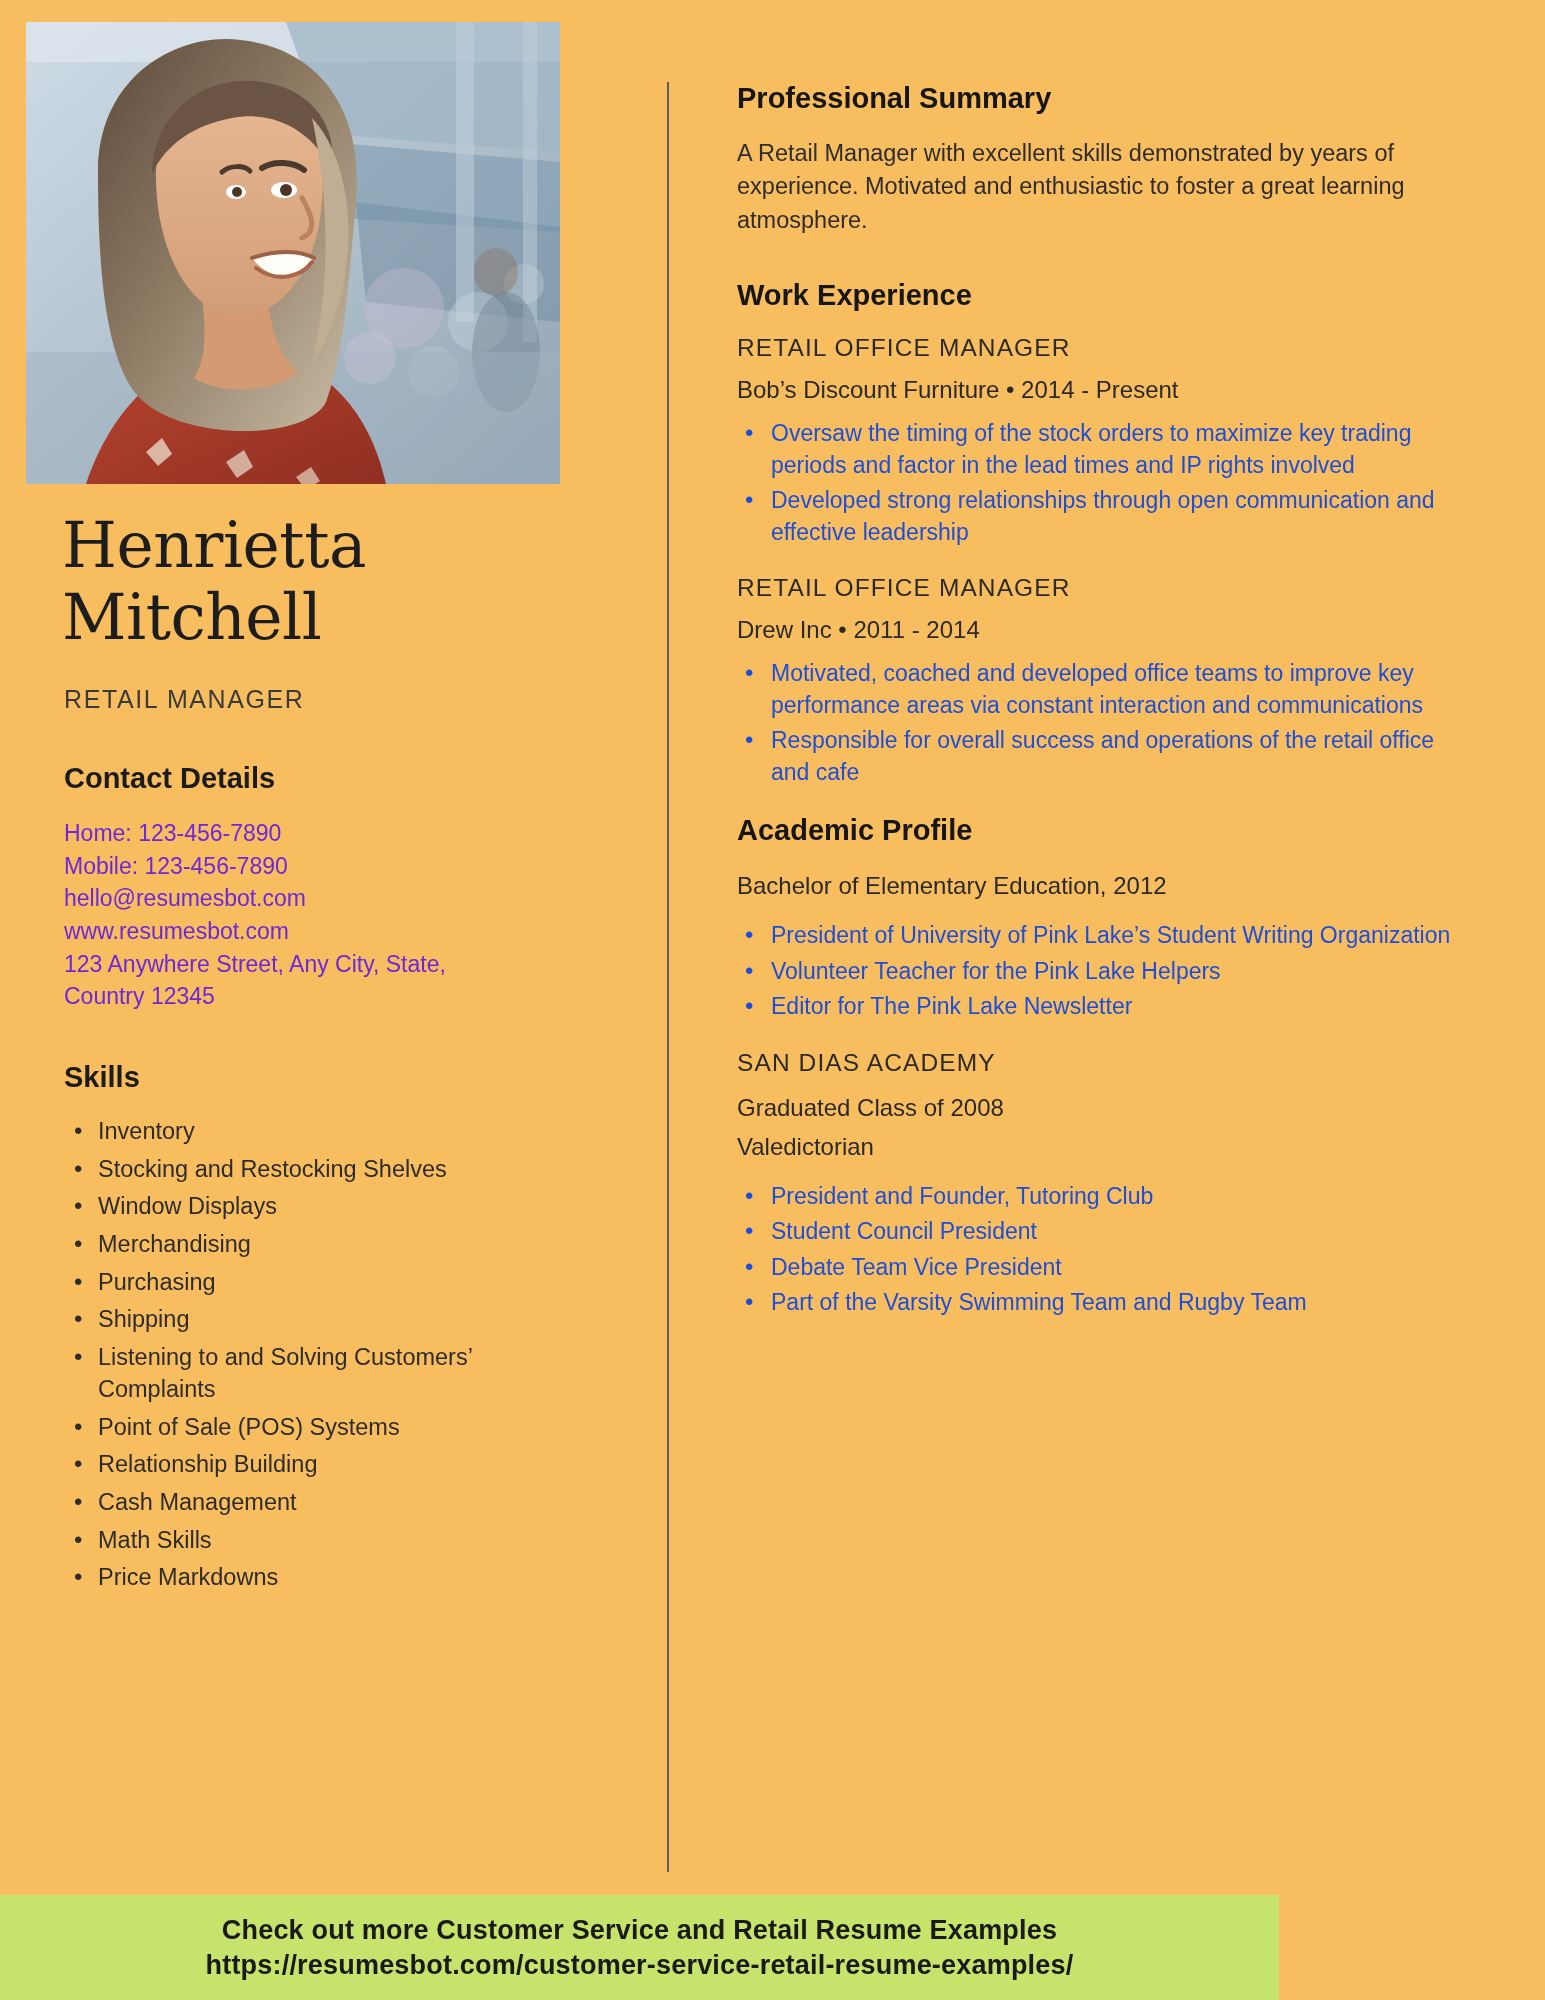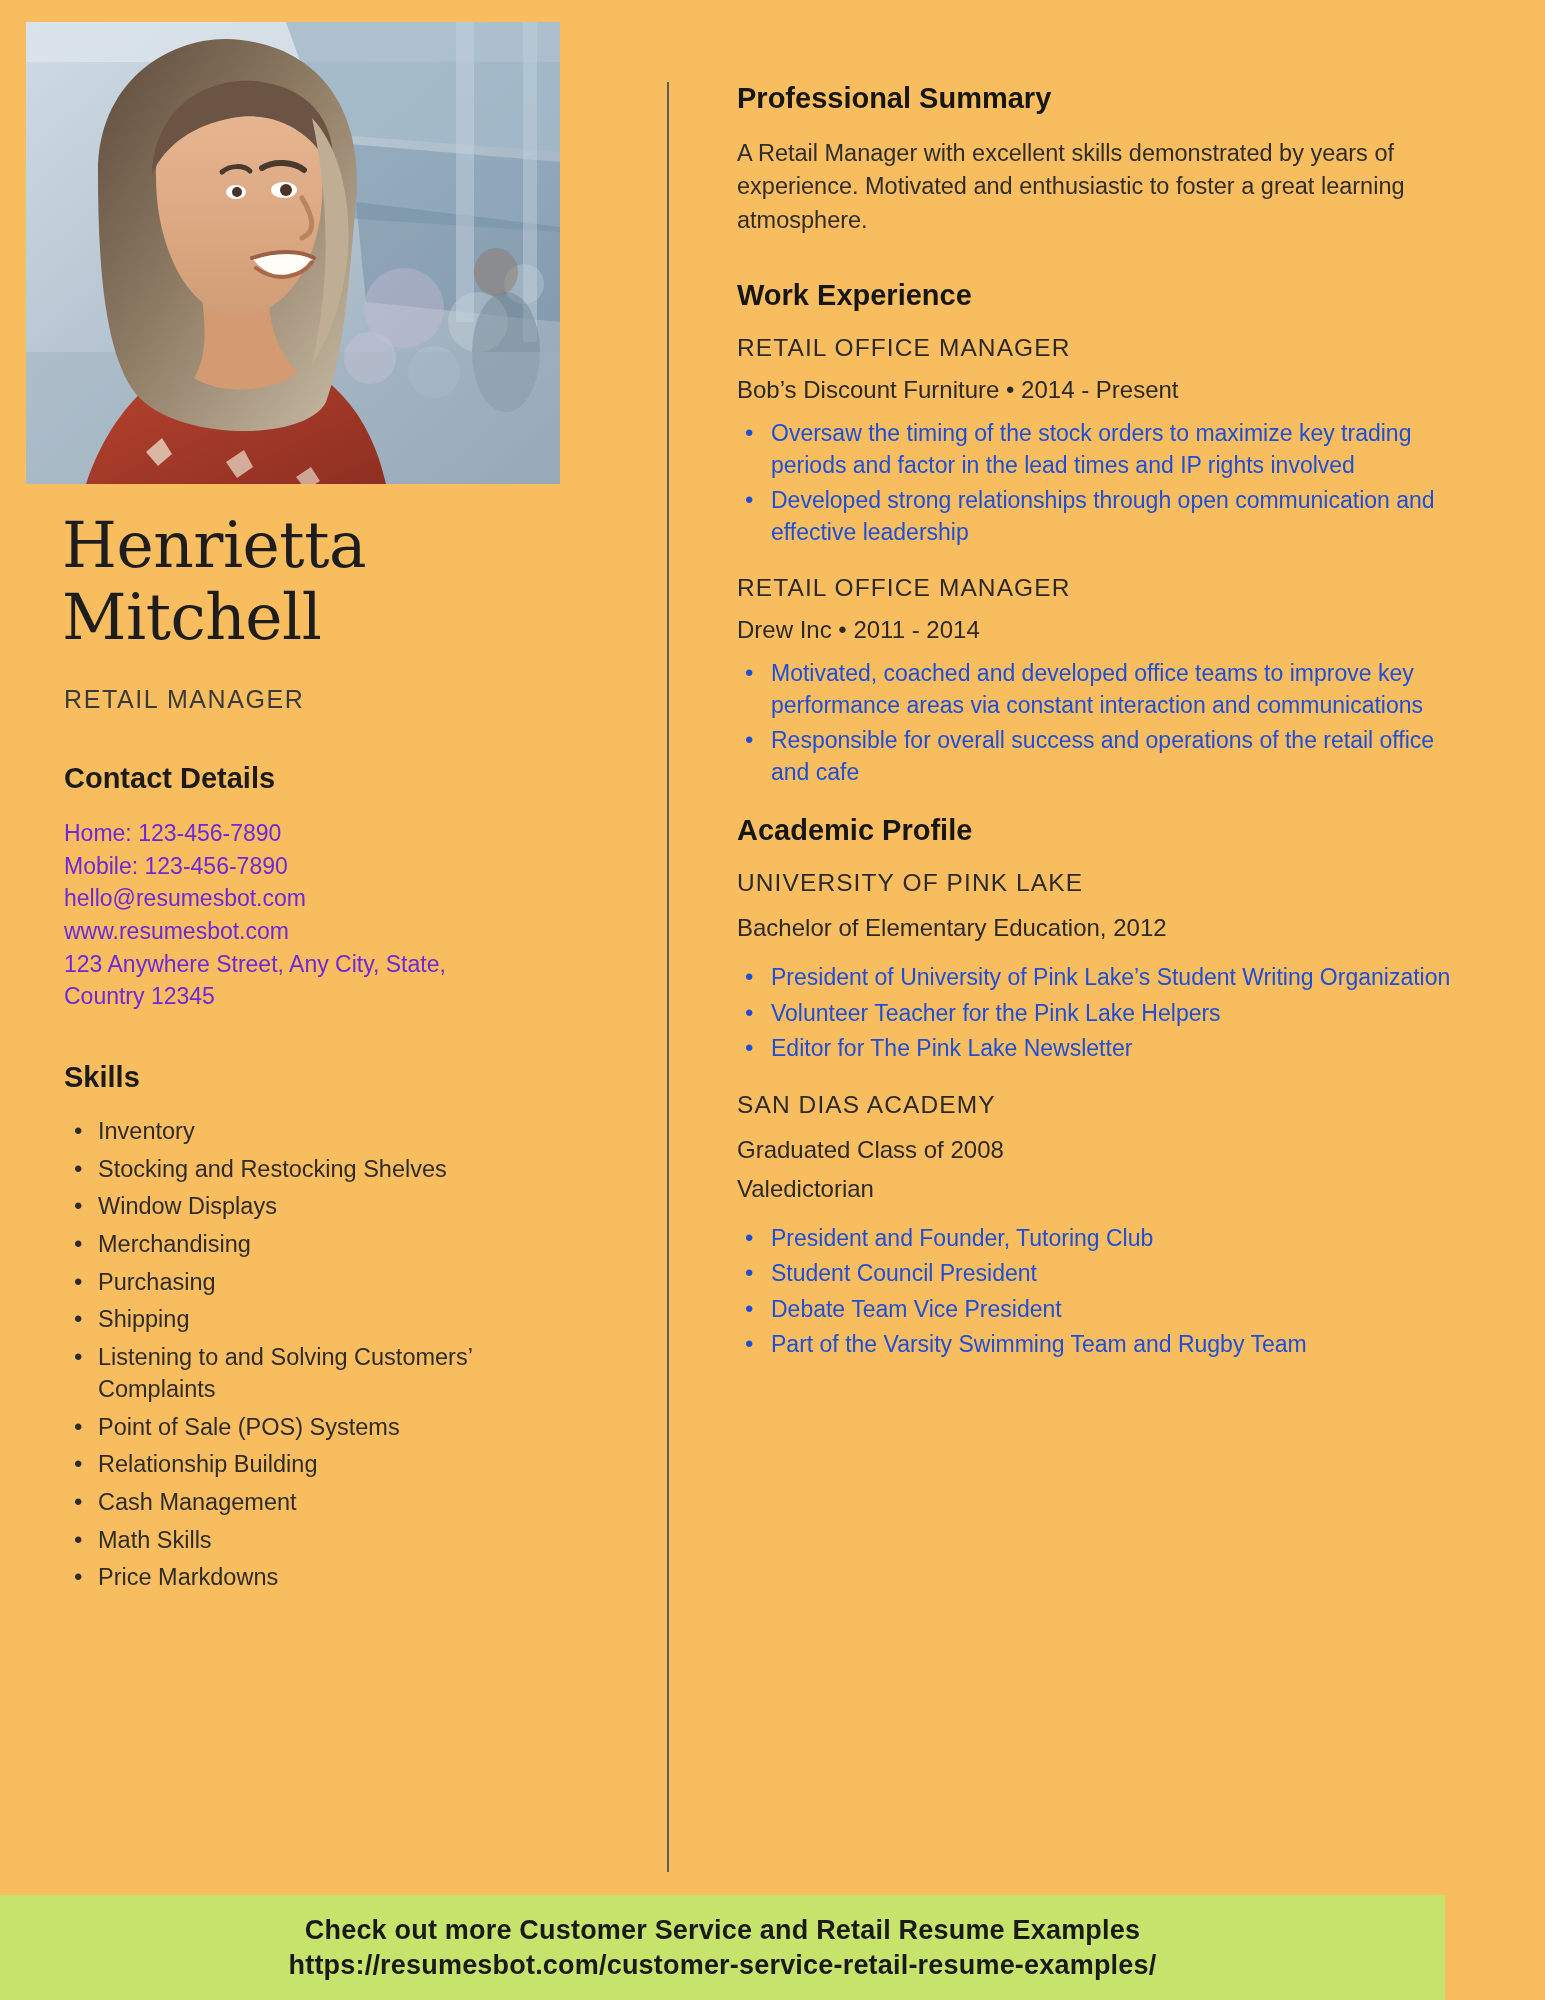--- a/index.html
+++ b/index.html
@@ -173,21 +173,21 @@
     margin: 0 0 6px 0;
     line-height: 1.38;
   }
   .edu-degree.lastline { margin-bottom: 18px; }
 
   
   .footer {
     position: absolute;
     left: 0;
     bottom: 0;
-    width: 1445px;
+    width: 1279px;
     height: 105px;
     background: #c6e36b;
     display: flex;
     flex-direction: column;
     align-items: center;
     justify-content: center;
     gap: 4px;
   }
   .footer-line {
     font-size: 27px;
@@ -332,21 +332,20 @@
         <div class="job-meta">Drew Inc • 2011 - 2014</div>
         <ul class="bullets">
           <li>Motivated, coached and developed office teams to improve key performance areas via constant interaction and communications</li>
           <li>Responsible for overall success and operations of the retail office and cafe</li>
         </ul>
       </div>
 
       <div class="r-heading">Academic Profile</div>
 
       <div class="edu-block">
-        <div class="edu-school">UNIVERSITY OF PINK LAKE</div>
         <div class="edu-degree lastline">Bachelor of Elementary Education, 2012</div>
         <ul class="bullets">
           <li>President of University of Pink Lake’s Student Writing Organization</li>
           <li>Volunteer Teacher for the Pink Lake Helpers</li>
           <li>Editor for The Pink Lake Newsletter</li>
         </ul>
       </div>
 
       <div class="edu-block">
         <div class="edu-school">SAN DIAS ACADEMY</div>

